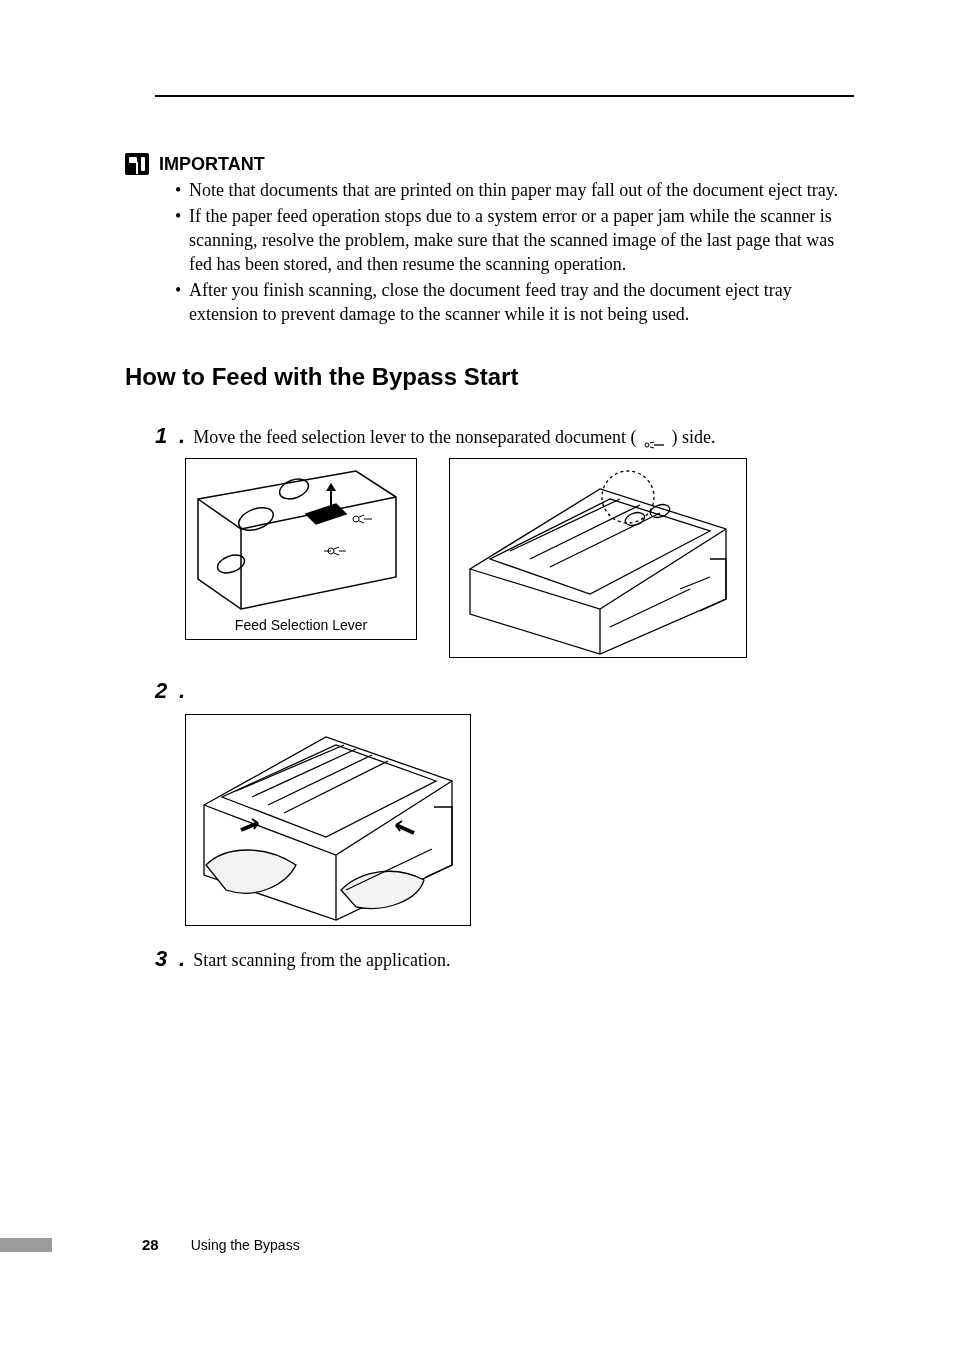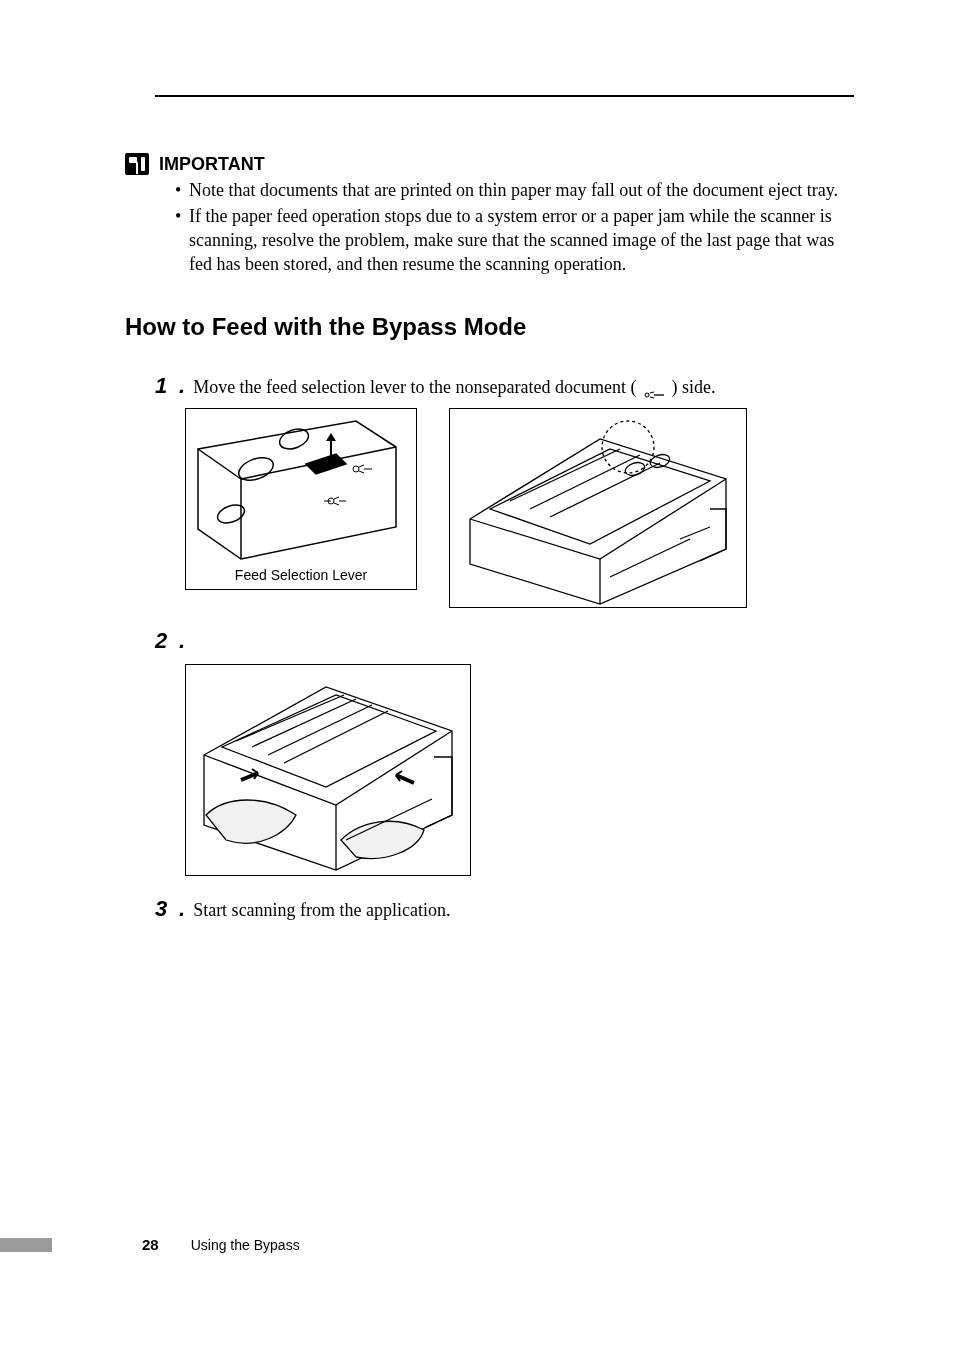--- a/index.html
+++ b/index.html
@@ -173,23 +173,24 @@
 <div class="page">
   <div class="rule"></div>
 
   <div class="important-hdr">
     <span class="imp-icon"></span>
     <span class="imp-label">IMPORTANT</span>
   </div>
   <ul class="bullets">
     <li>Note that documents that are printed on thin paper may fall out of the document eject tray.</li>
     <li>If the paper feed operation stops due to a system error or a paper jam while the scanner is scanning, resolve the problem, make sure that the scanned image of the last page that was fed has been stored, and then resume the scanning operation.</li>
+    <li>After you finish scanning, close the document feed tray and the document eject tray extension to prevent damage to the scanner while it is not being used.</li>
   </ul>
 
-  <h2 class="section">How to Feed with the Bypass Mode</h2>
+  <h2 class="section">How to Feed with the Bypass Start</h2>
 
   <div class="step">
     <span class="step-num">1</span>
       <span class="step-dot">.</span>
     <div class="step-body">
       <span>Move the feed selection lever to the nonseparated document (</span>
       <span class="nonsep-icon">
         <svg viewBox="0 0 22 12" width="22" height="12">
           <circle cx="4" cy="6" r="2" fill="none" stroke="#000" stroke-width="1"></circle>
           <line x1="7" y1="4" x2="11" y2="3" stroke="#000" stroke-width="1"></line>

